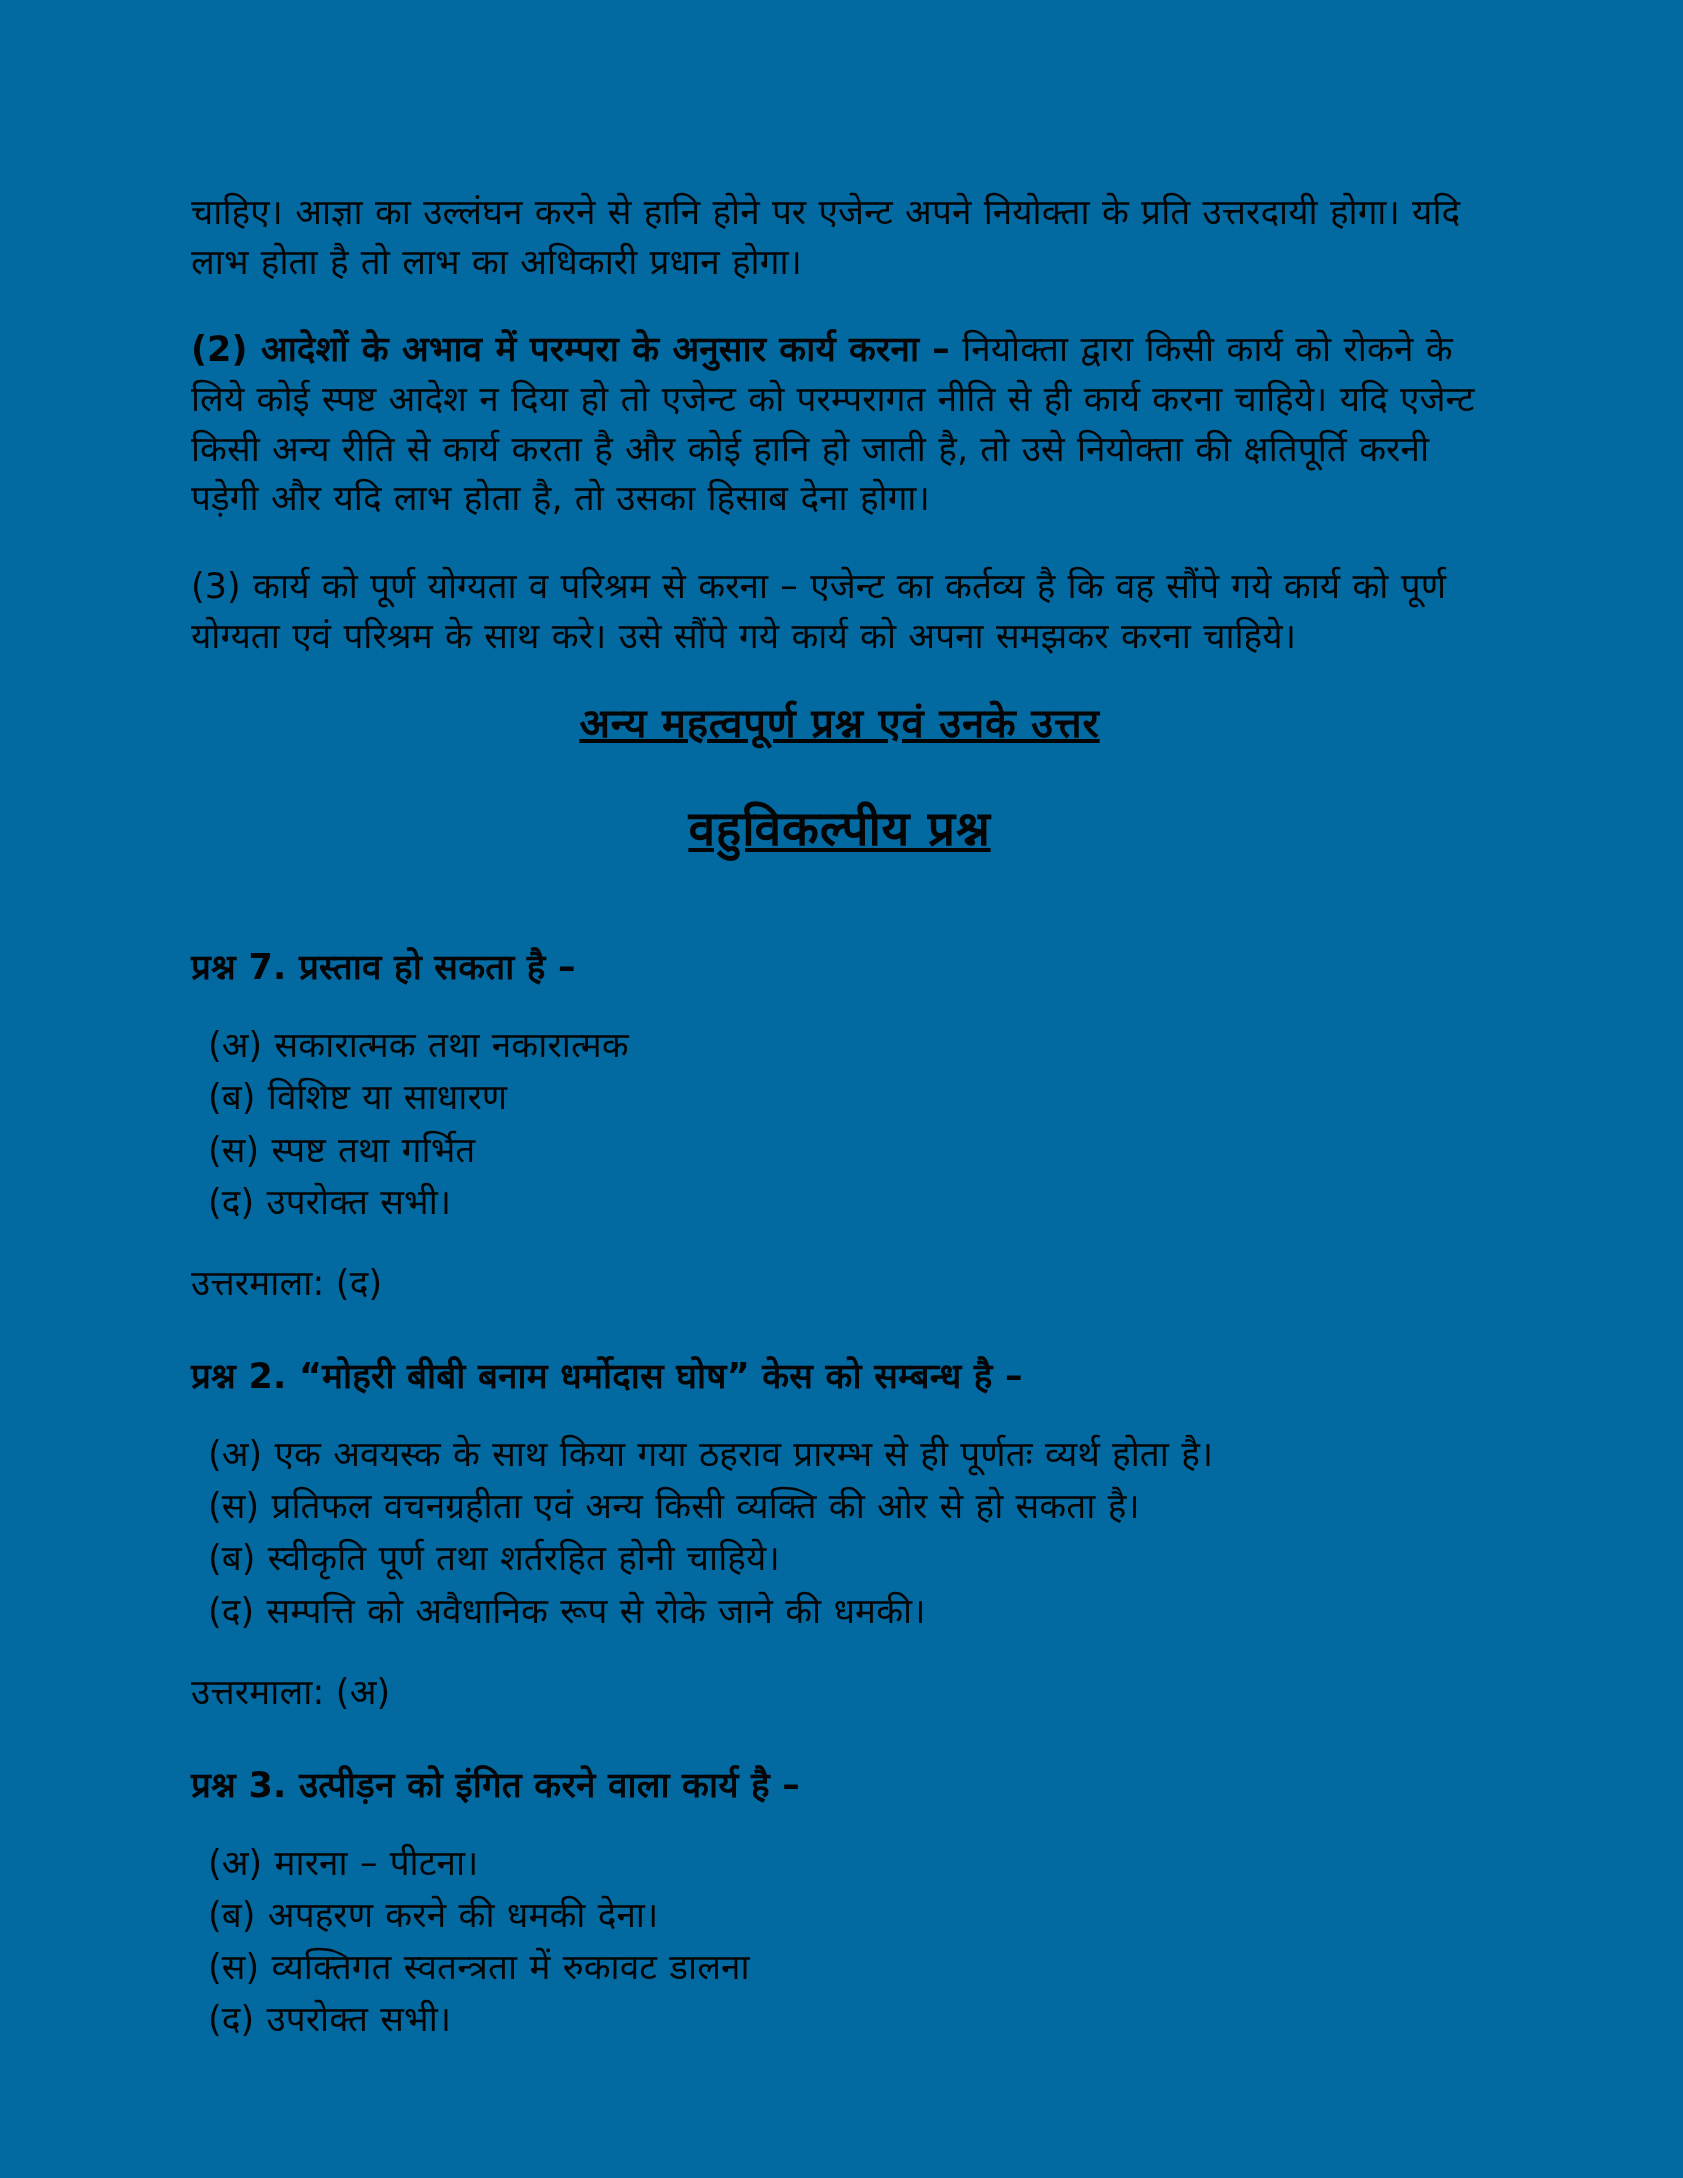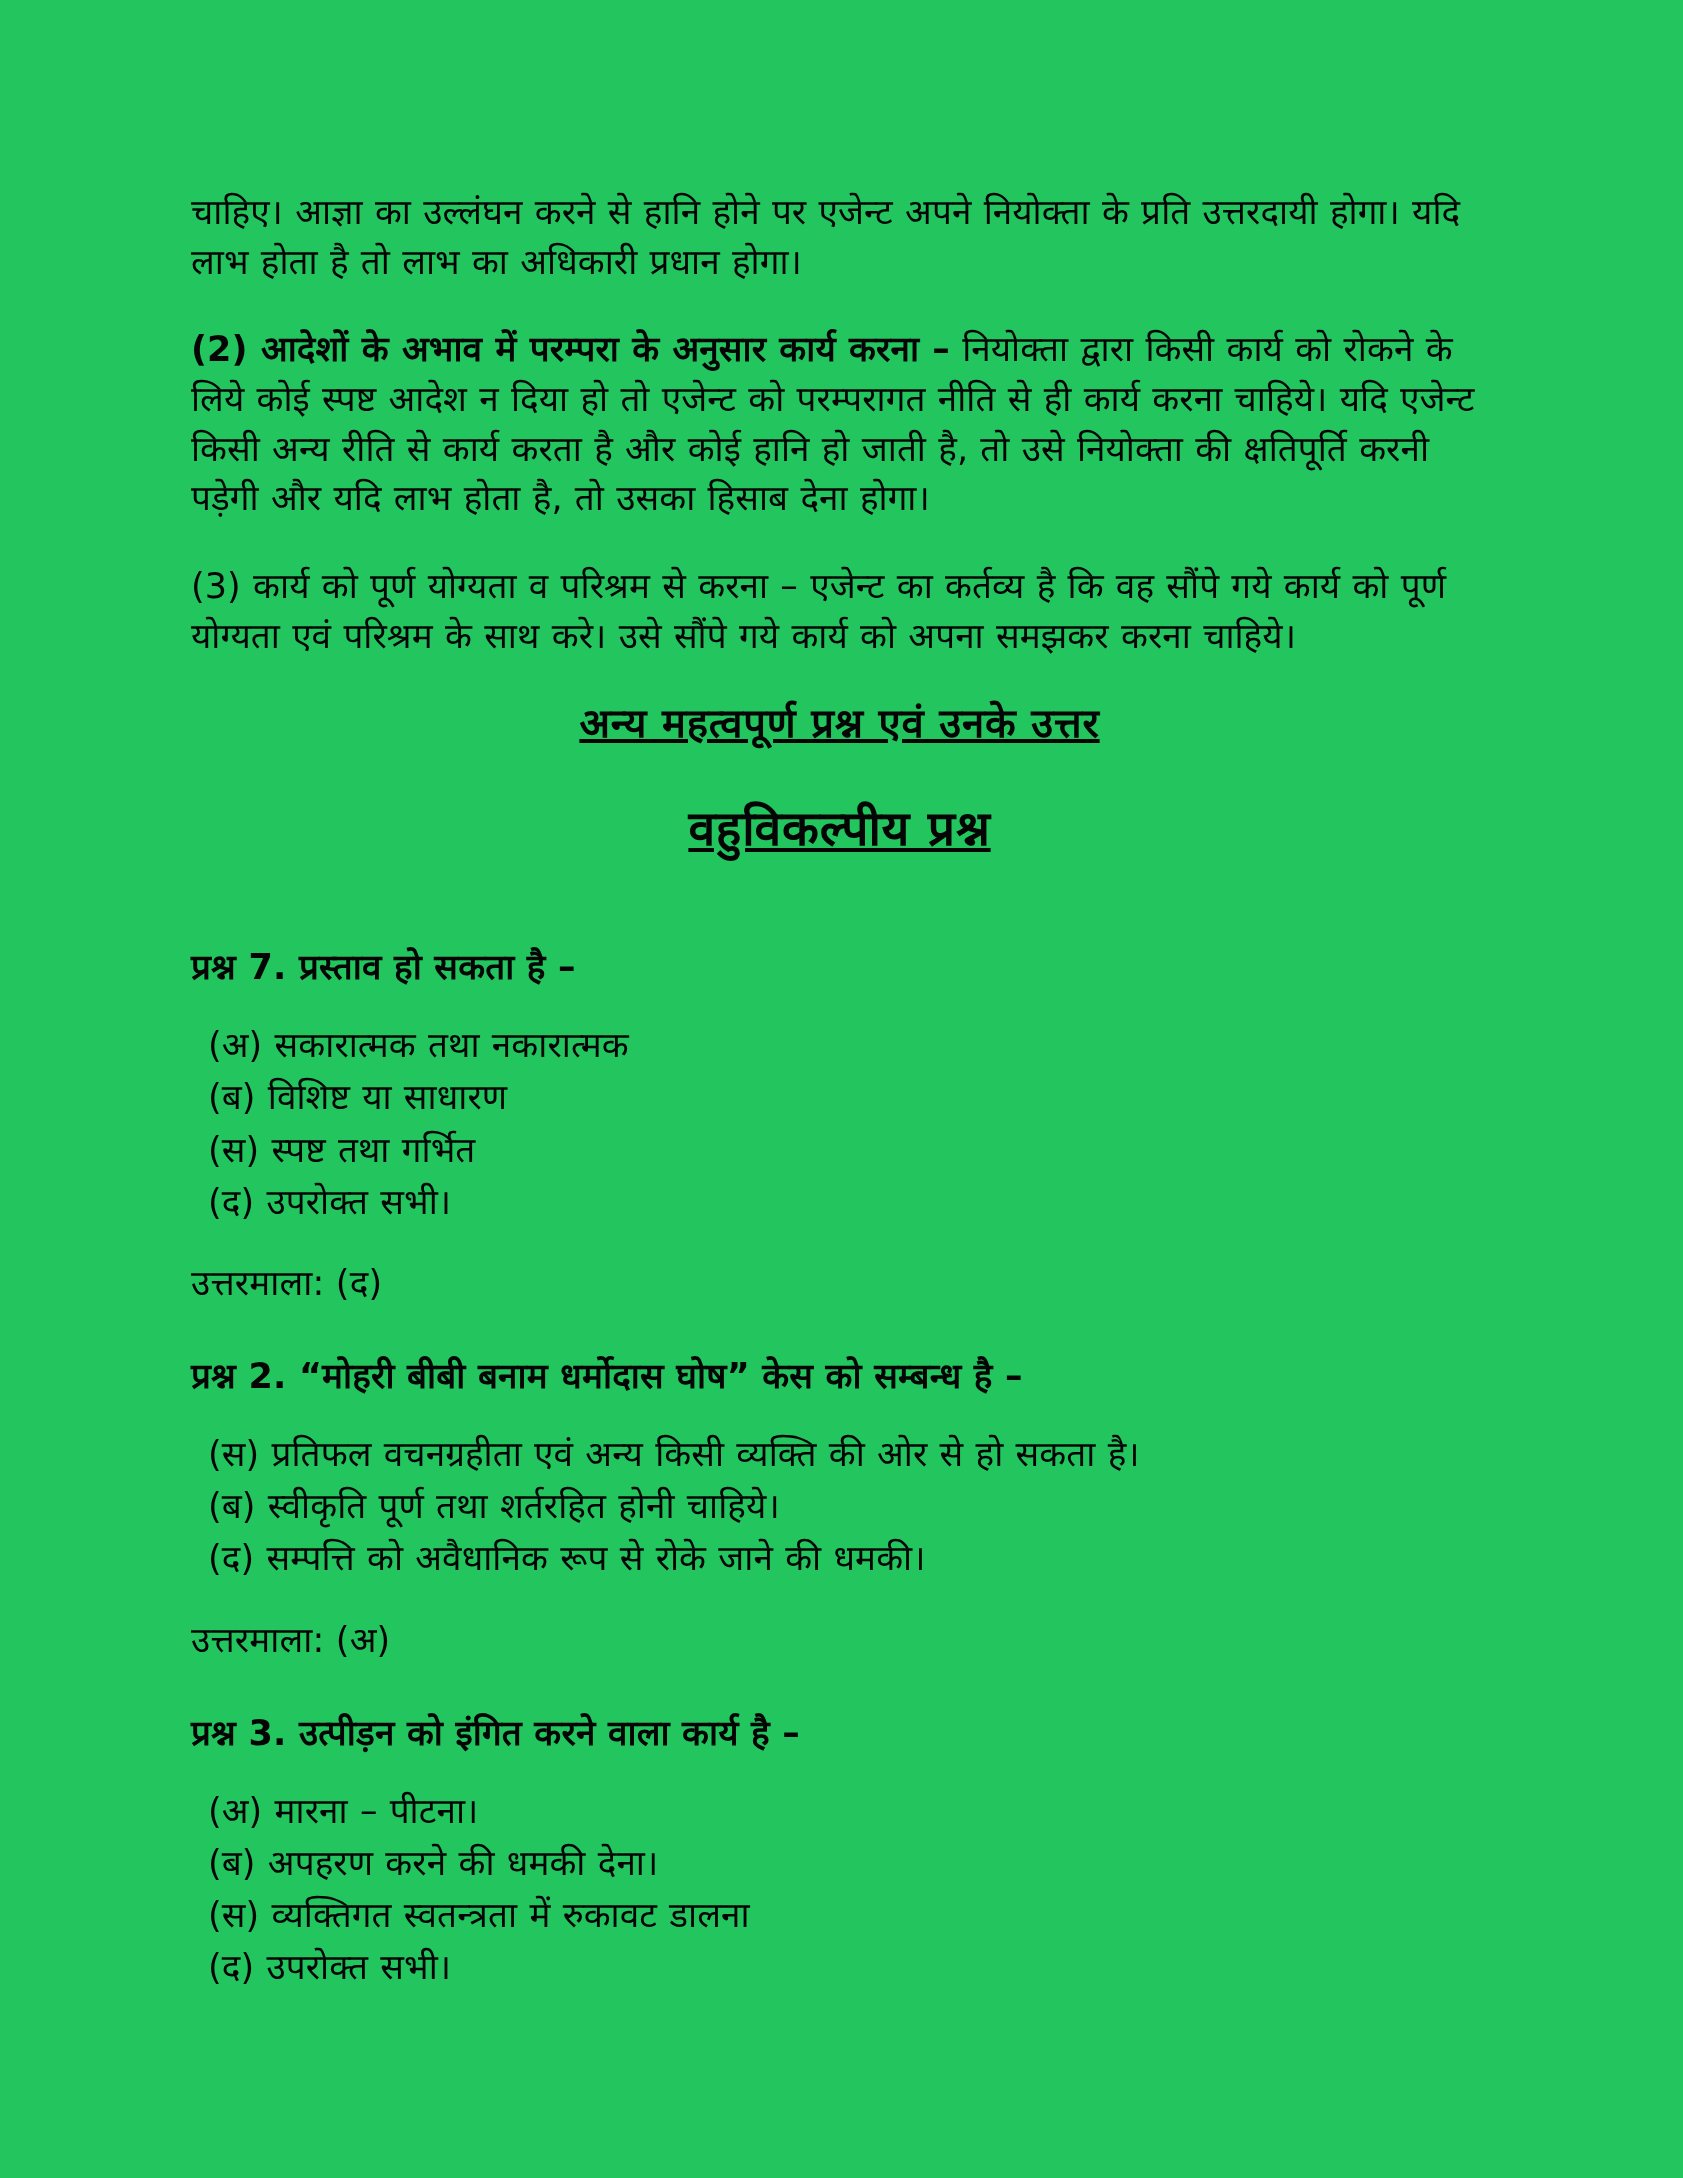--- a/index.html
+++ b/index.html
@@ -13,21 +13,21 @@
     height: 2178px;
     overflow: hidden;
     font-family: "DejaVu Sans", "Liberation Sans", sans-serif;
     color: #050505;
     -webkit-font-smoothing: antialiased;
   }
   .page {
     position: relative;
     width: 1683px;
     height: 2178px;
-    background: #22c55e;
+    background: #0369a1;
     box-sizing: border-box;
     padding: 188px 198px 16px 191px;
   }
   .doc-body {
     width: 1297px;
   }
 
   
   .para {
     font-size: 35px;
@@ -140,20 +140,21 @@
         <li>(द) उपरोक्त सभी।</li>
       </ul>
       <p class="answer">
         <span class="ans-label">उत्तरमाला:</span><span class="ans-value"> <span>(द)</span></span>
       </p>
     </div>
 
     <div class="qgroup">
       <p class="q-text">प्रश्न 2. “मोहरी बीबी बनाम धर्मोदास घोष” केस को सम्बन्ध है –</p>
       <ul class="options">
+        <li>(अ) एक अवयस्क के साथ किया गया ठहराव प्रारम्भ से ही पूर्णतः व्यर्थ होता है।</li>
         <li>(स) प्रतिफल वचनग्रहीता एवं अन्य किसी व्यक्ति की ओर से हो सकता है।</li>
         <li>(ब) स्वीकृति पूर्ण तथा शर्तरहित होनी चाहिये।</li>
         <li>(द) सम्पत्ति को अवैधानिक रूप से रोके जाने की धमकी।</li>
       </ul>
       <p class="answer">
         <span class="ans-label">उत्तरमाला:</span><span class="ans-value"> <span>(अ)</span></span>
       </p>
     </div>
 
     <div class="qgroup">

